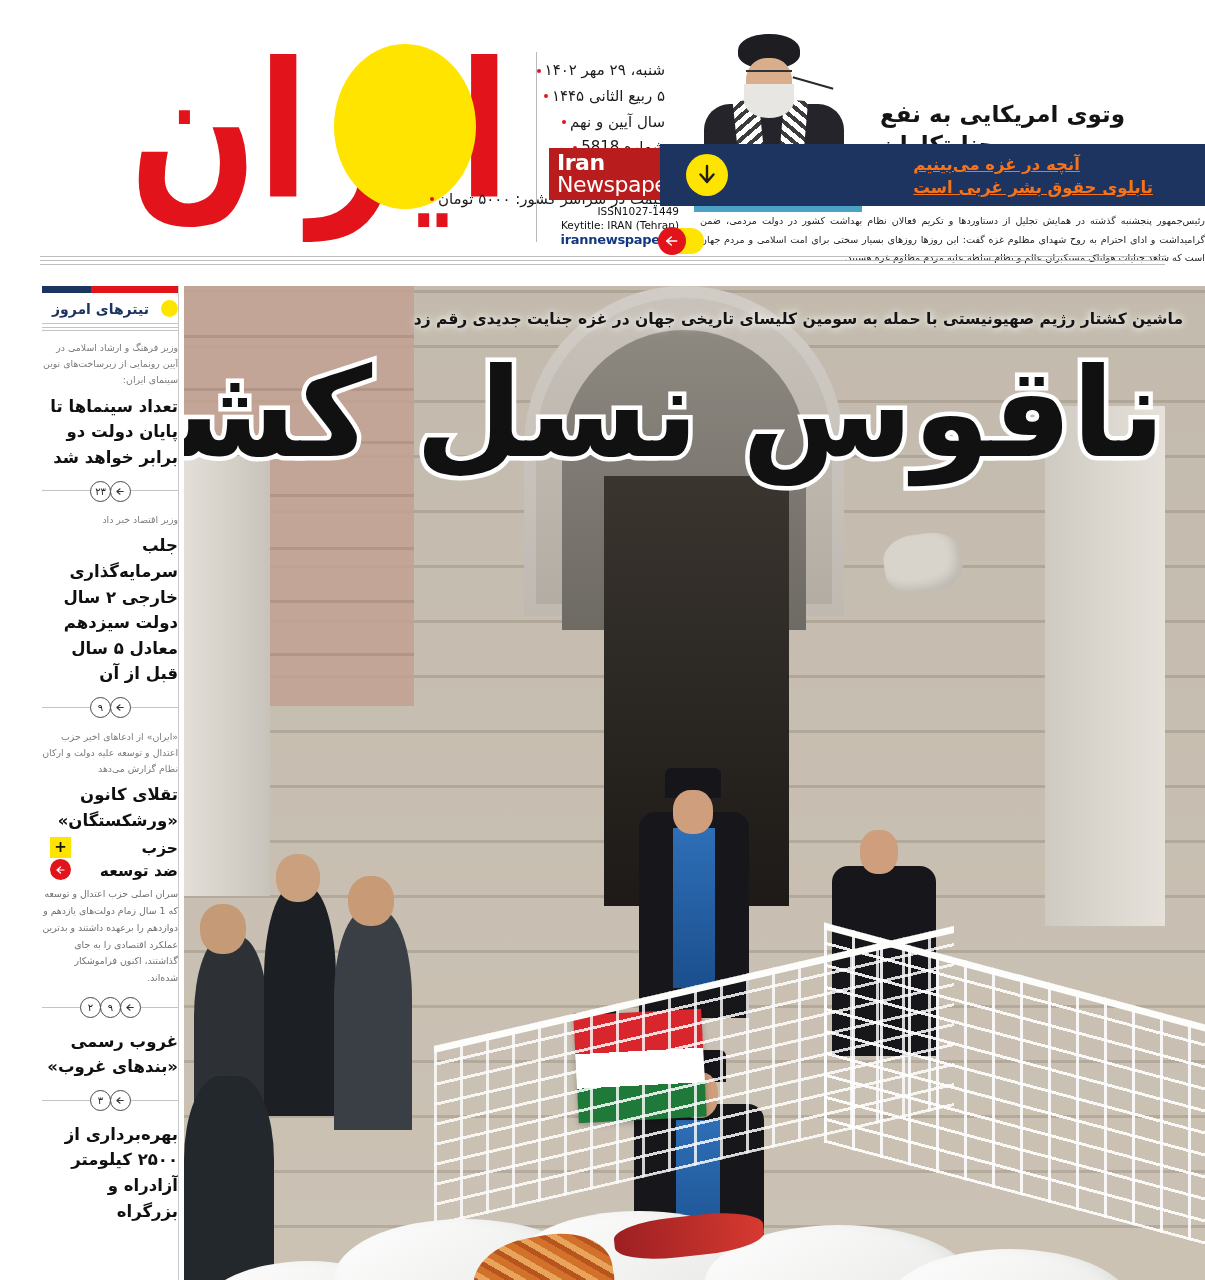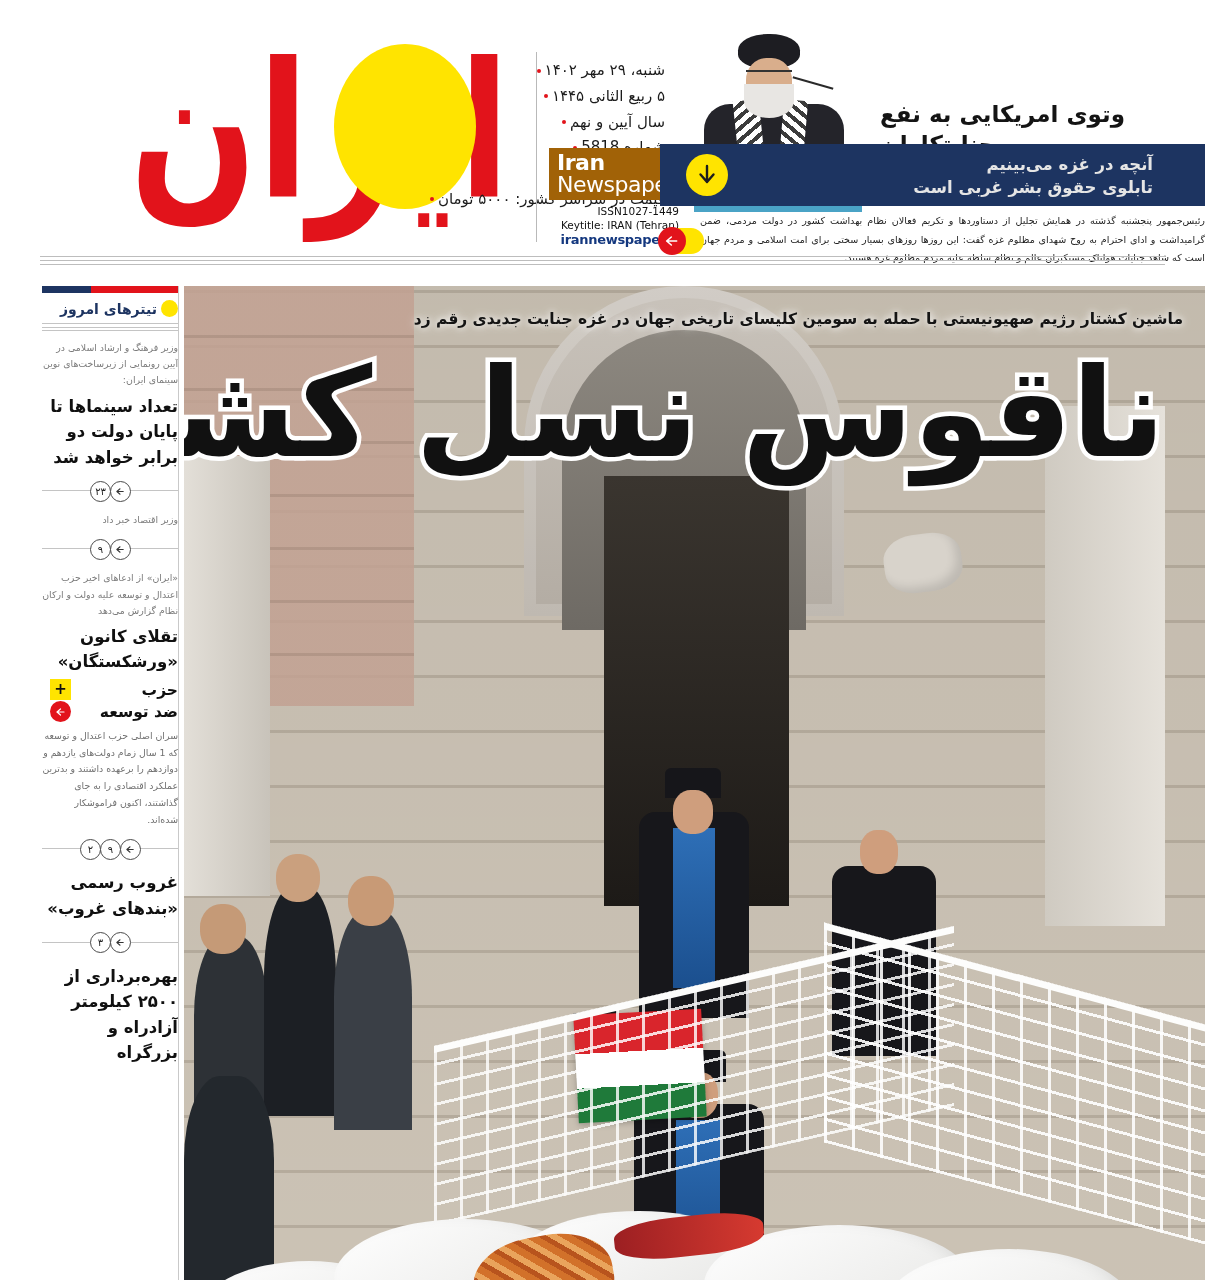--- a/index.html
+++ b/index.html
@@ -48,21 +48,21 @@
   }
   .dateblock .line::after {
     content: ""; display: inline-block;
     width: 4px; height: 4px; border-radius: 50%;
     background: #e2131b; margin-right: 4px; margin-left: 0;
     vertical-align: middle;
   }
 
   .brandbox {
     position: absolute; right: 526px; top: 148px;
-    width: 130px; height: 52px; background: #a16207;
+    width: 130px; height: 52px; background: #b91c1c;
     color: #fff; padding: 4px 8px 0 0;
     text-align: left; direction: ltr;
   }
   .brandbox .b1 { font-size: 22px; font-weight: bold; line-height: 0.98; letter-spacing: -0.5px; padding-left: 8px;}
   .brandbox .b2 { font-size: 22px; font-weight: normal; line-height: 1.0; letter-spacing: -0.5px; padding-left: 8px;}
 
   .issn {
     position: absolute; right: 526px; top: 204px;
     width: 135px; direction: ltr; text-align: right;
     font-size: 10.5px; color: #111; line-height: 1.36;
@@ -138,22 +138,22 @@
     font-size: 23px; font-weight: bold; color: #141414;
     line-height: 1.3; letter-spacing: -0.4px;
   }
 
   .navybar {
     position: absolute; left: 660px; top: 144px;
     width: 545px; height: 62px; background: #1d3461;
   }
   .navybar .txt {
     position: absolute; right: 52px; top: 9px;
-    direction: rtl; text-align: right; color: #e5e5e5;
-    font-size: 16.5px; font-weight: bold; line-height: 1.42;
+    direction: rtl; text-align: left; color: #f97316;
+    font-size: 16.5px; font-weight: bold; line-height: 1.42; text-decoration: underline;
   }
   .navybar .arrowcircle {
     position: absolute; left: 26px; top: 10px;
     width: 42px; height: 42px; border-radius: 50%;
     background: #ffe400;
     display: flex; align-items: center; justify-content: center;
   }
   .navybar .arrowcircle svg { display: block; }
 
   .lede {
@@ -189,21 +189,21 @@
   .sb-topbar { display: flex; height: 7px; width: 136px; }
   .sb-topbar .r { flex: 0 0 64%; background: #e2131b; }
   .sb-topbar .b { flex: 1; background: #1d3461; }
 
   .sb-title-row {
     display: flex; align-items: center; justify-content: flex-start;
     margin-top: 7px; width: 136px;
   }
   .sb-title {
     font-size: 14px; font-weight: bold; color: #1d3461;
-    margin-right: 4px; margin-left: 6px; direction: rtl; flex: 1; text-align: right;
+    margin-right: 12px; margin-left: 6px; direction: rtl; flex: 1; text-align: right;
   }
   .sb-dot { width: 17px; height: 17px; border-radius: 50%; background: #ffe400; }
 
   .sb-rules { margin-top: 6px; width: 136px; }
   .sb-rules div { height: 1px; background: #c4c4c4; margin-bottom: 2.5px; }
 
   .sb-item { width: 136px; margin-top: 9px; }
   .sb-kicker {
     font-size: 9.4px; color: #7a7a7a; line-height: 1.72;
     text-align: right; direction: rtl;
@@ -513,20 +513,21 @@
           <svg width="11" height="11" viewBox="0 0 24 24">
               <path d="M18 12 L6 12 M4 12 L11 6 M4 12 L11 18" stroke="#333" stroke-width="2.2" fill="none" stroke-linecap="round"></path>
             </svg>
         </div>
         <div class="circ">۲۳</div>
       </div>
     </div>
 
     <div class="sb-item">
       <div class="sb-kicker">وزیر اقتصاد خبر داد</div>
+      <div class="sb-head">جلب سرمایه‌گذاری خارجی ۲ سال دولت سیزدهم معادل ۵ سال قبل از آن</div>
     </div>
     <div class="sb-sep">
       <div class="ln"></div>
       <div class="circles">
         <div class="circ">
           <svg width="11" height="11" viewBox="0 0 24 24">
               <path d="M18 12 L6 12 M4 12 L11 6 M4 12 L11 18" stroke="#333" stroke-width="2.2" fill="none" stroke-linecap="round"></path>
             </svg>
         </div>
         <div class="circ">۹</div>

